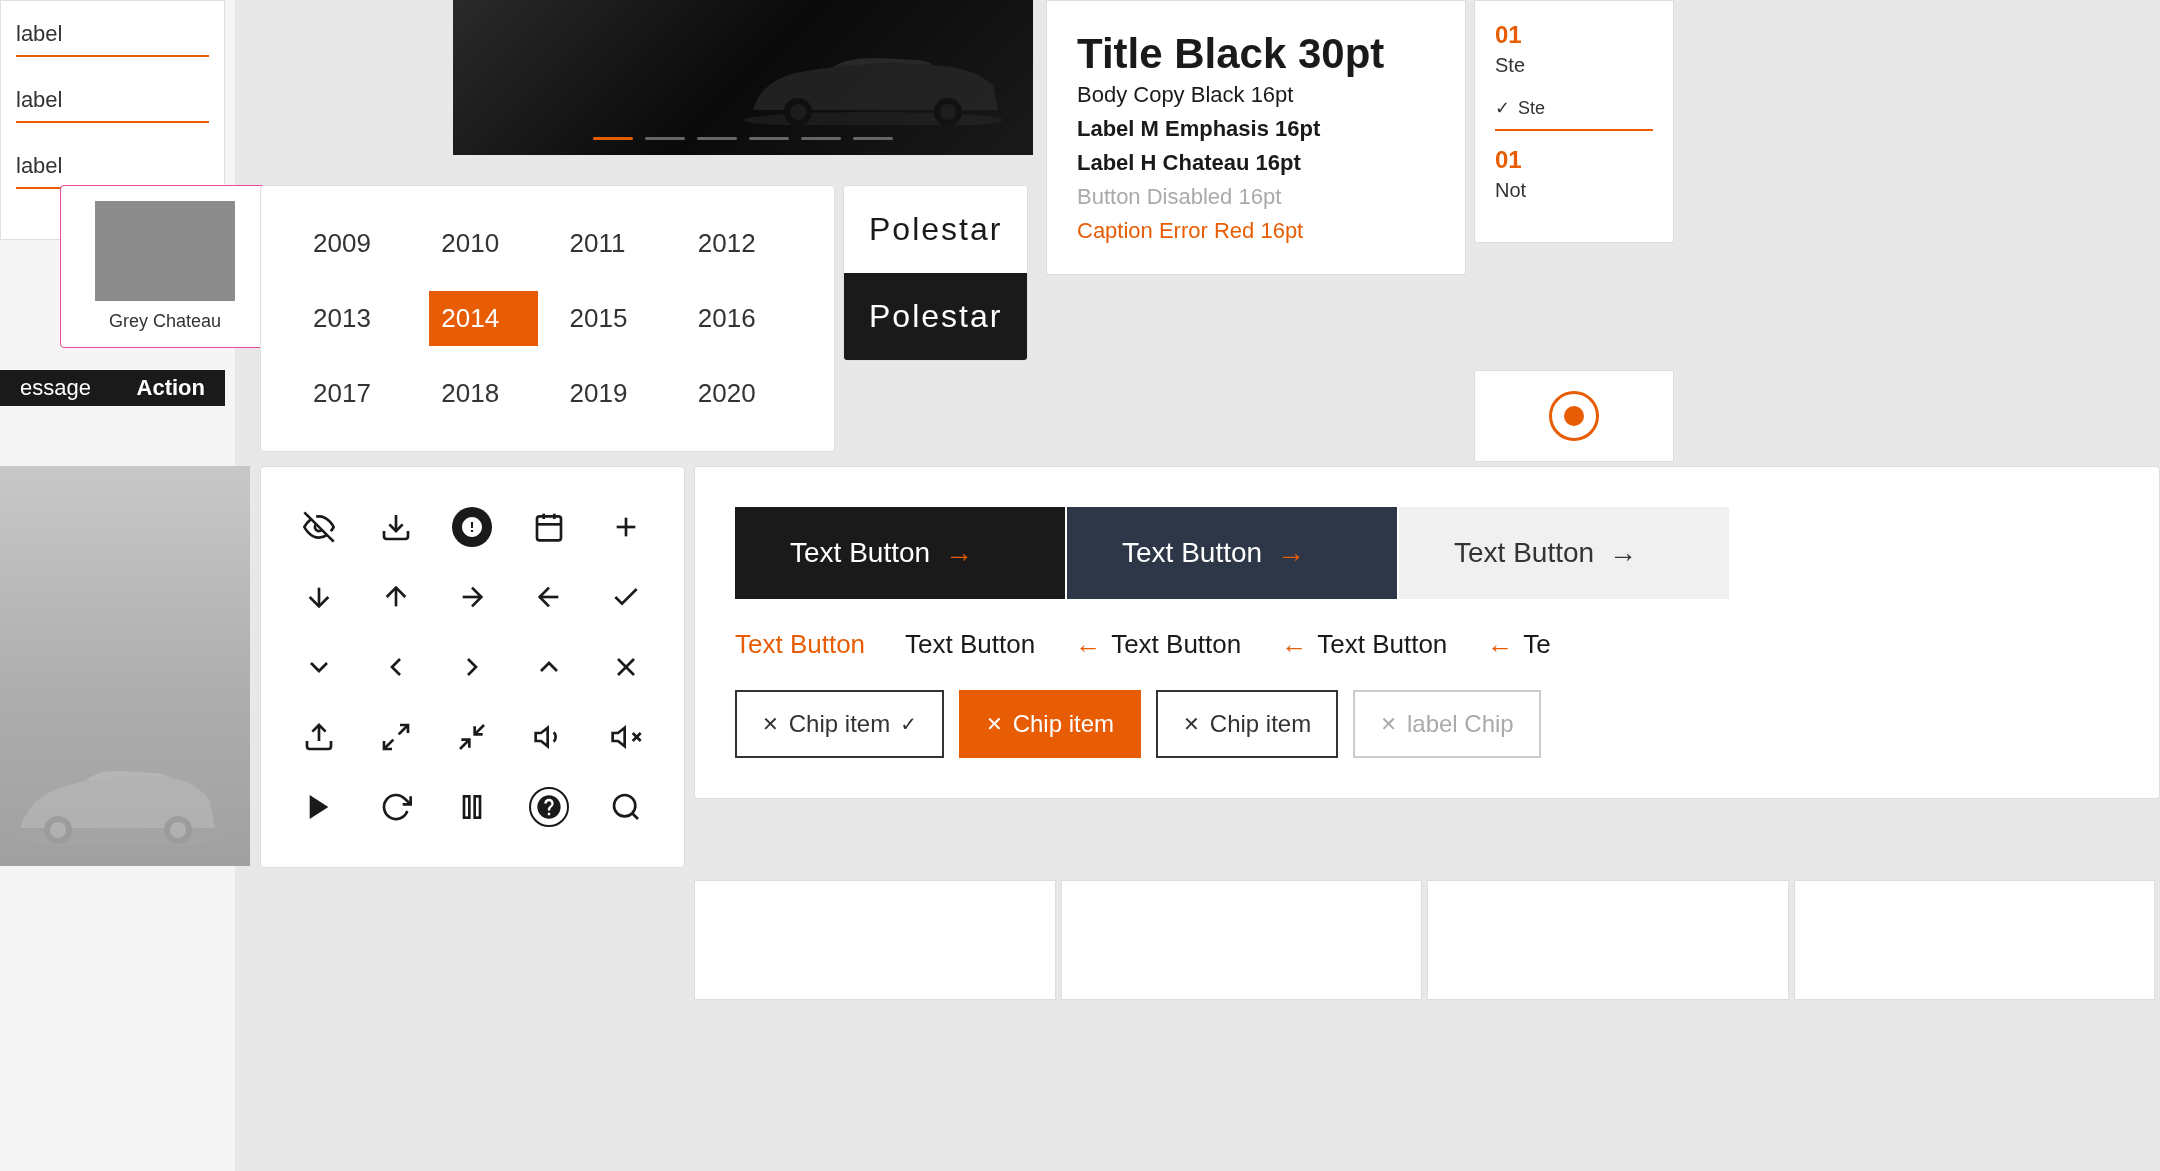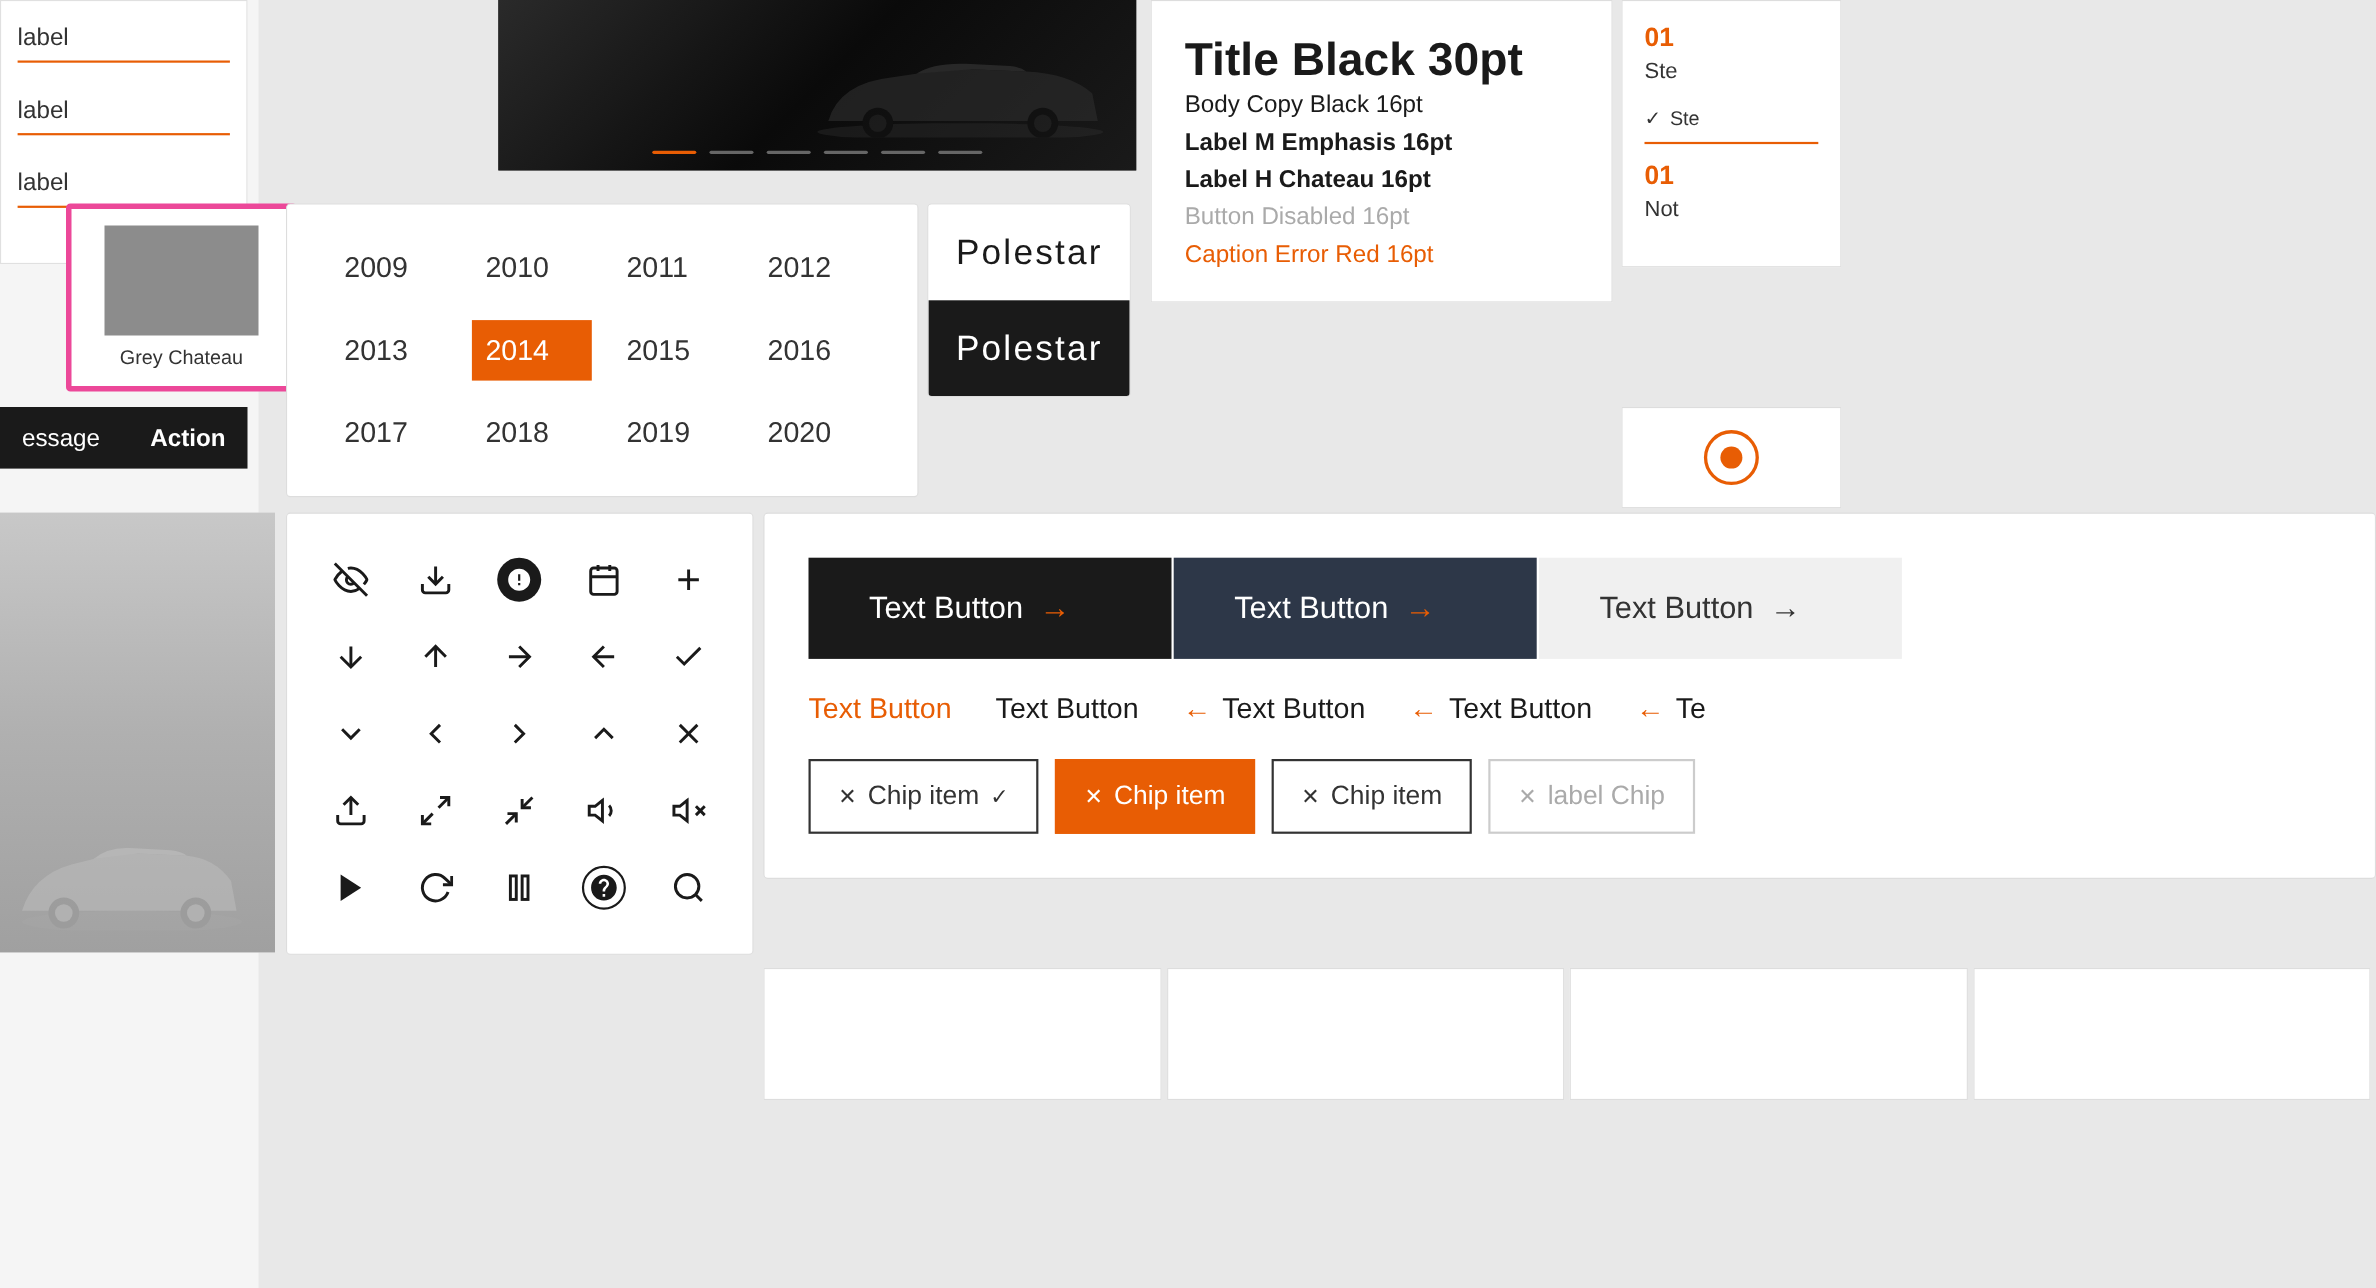--- a/index.html
+++ b/index.html
@@ -47,21 +47,21 @@
       padding-bottom: 8px;
     }
 
     
     .color-panel {
       position: absolute;
       left: 60px;
       top: 185px;
       width: 210px;
       background: white;
-      border: 5px solid #ec4899;
+      border: 1px solid #ec4899;
       border-radius: 4px;
       padding: 15px;
     }
 
     .color-swatch-grey {
       width: 140px;
       height: 100px;
       background: #8c8c8c;
       margin: 0 auto 10px;
     }
@@ -289,21 +289,21 @@
     
     .snackbar {
       position: absolute;
       left: 0;
       top: 370px;
       width: 225px;
       background: #1a1a1a;
       display: flex;
       align-items: center;
       justify-content: space-between;
-      padding: 15px 20px;
+      padding: 5px 20px;
     }
 
     .snackbar-message {
       color: white;
       font-size: 22px;
     }
 
     .snackbar-action {
       color: white;
       font-size: 22px;

